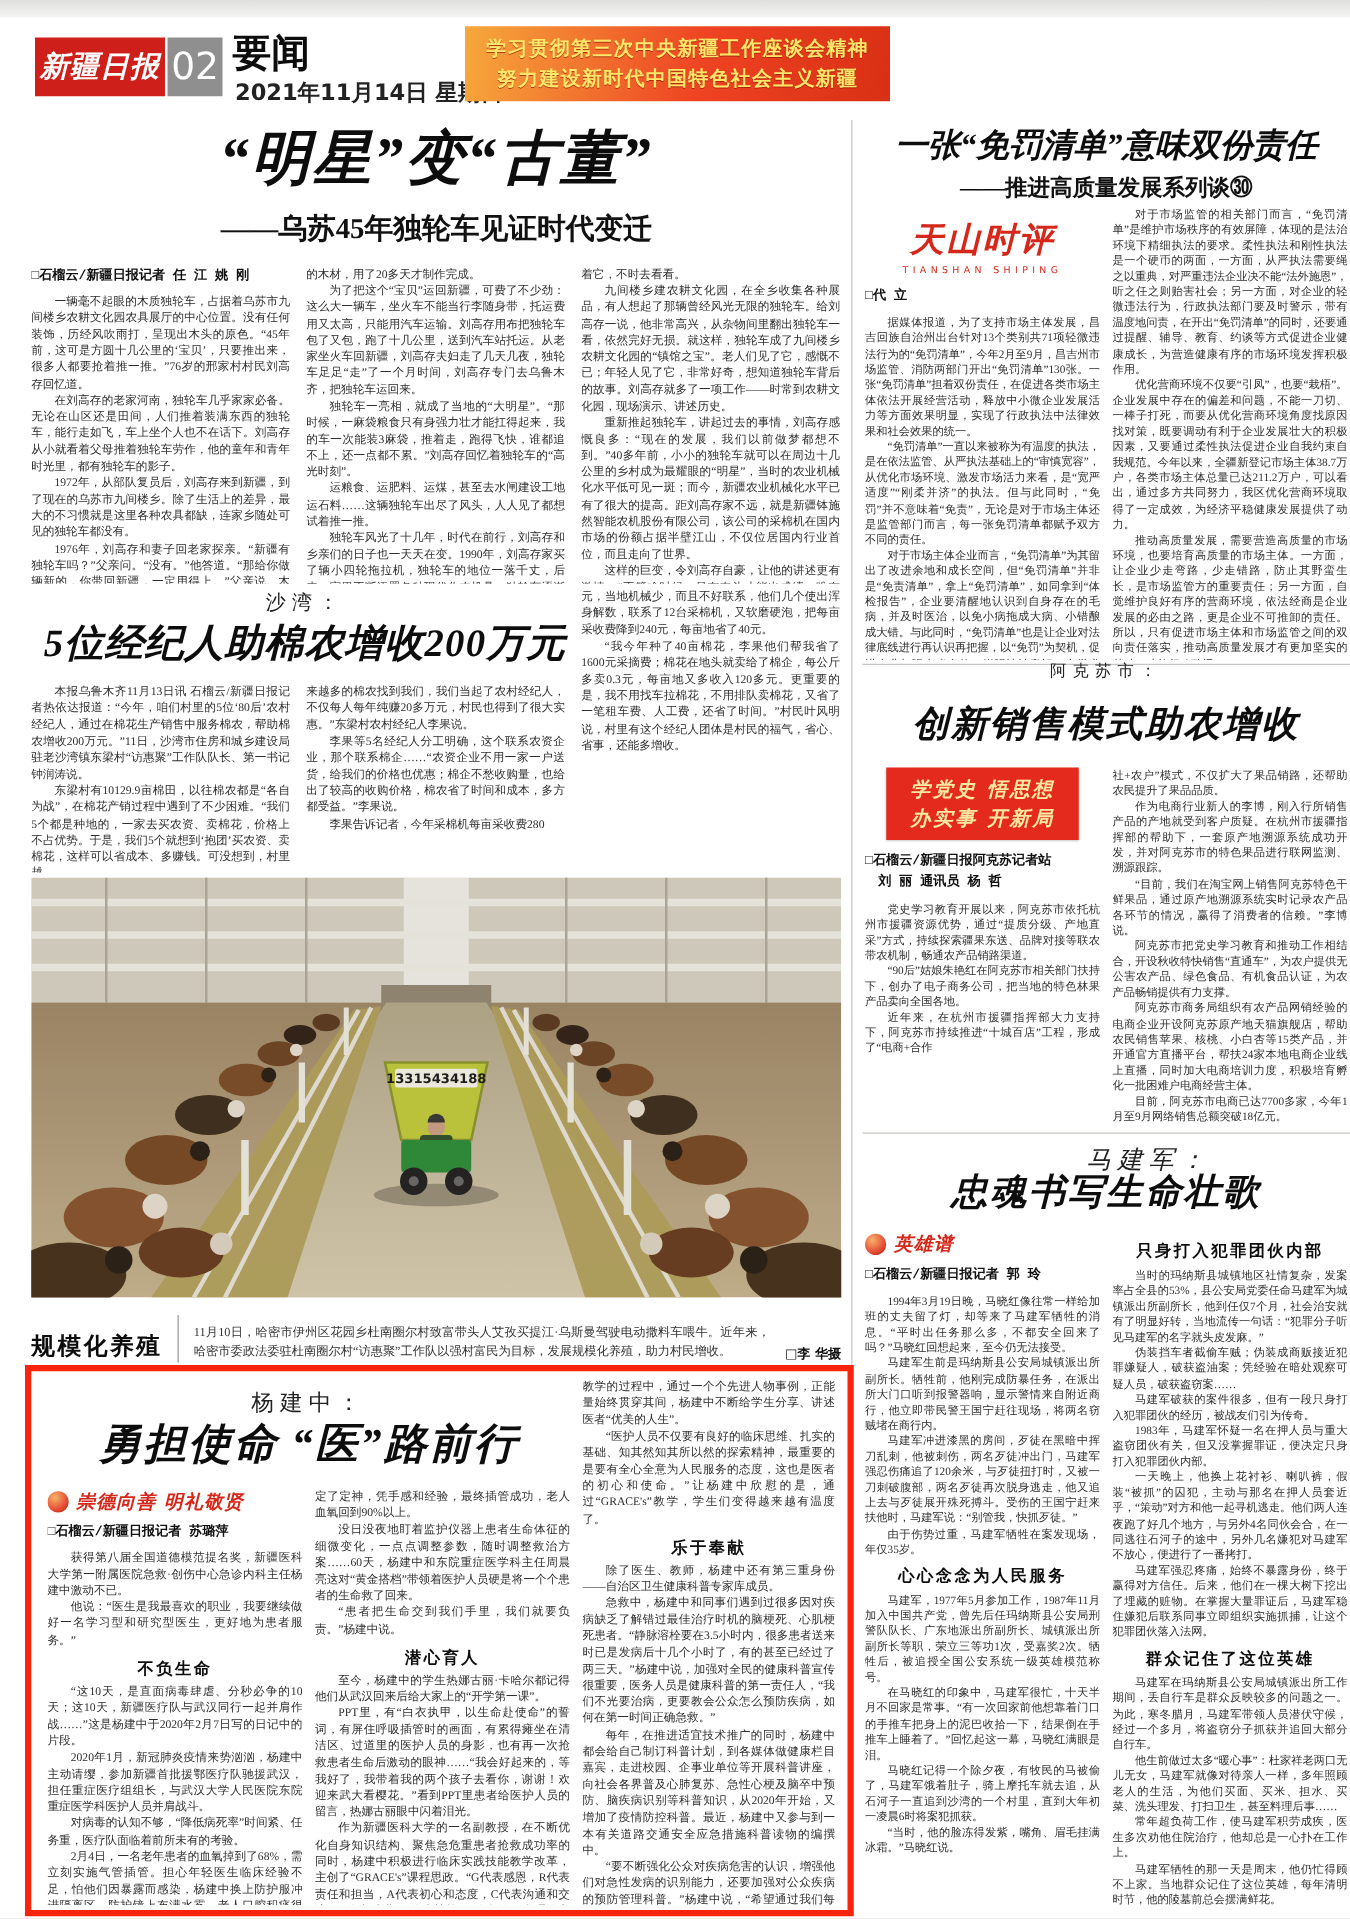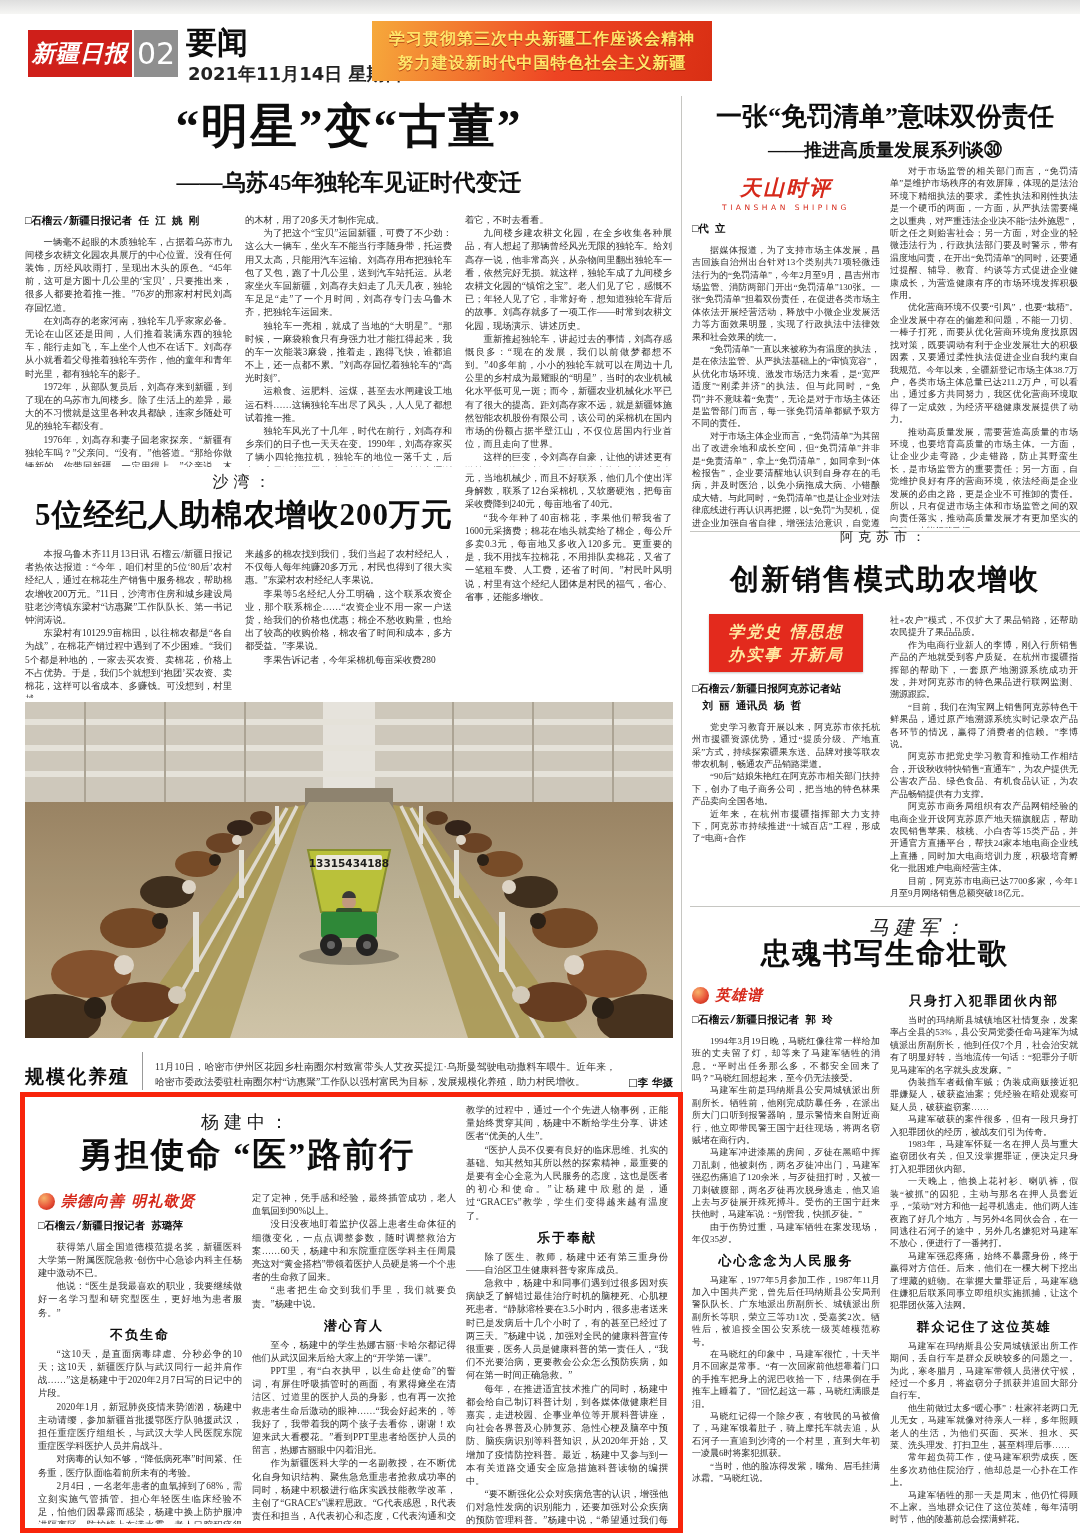--- a/index.html
+++ b/index.html
@@ -24,36 +24,36 @@
         color:#ffe76a;font-weight:900;font-size:16px;letter-spacing:1px;text-align:center;
         display:flex;flex-direction:column;justify-content:center;gap:3px;
         text-shadow:0 1px 0 rgba(140,20,0,.65);
         font-family:"DejaVu Sans","Liberation Sans",sans-serif;}
 
   
   .vrule{width:1px;background:#c6c6c2;}
   .hrule{height:1px;background:#c6c6c2;}
 
   
-  .title{text-align:center;font-weight:900;color:#0d0d0d;letter-spacing:2px;}
+  .title{text-align:center;font-weight:900;color:#0d0d0d;letter-spacing:2px;font-style:italic;}
   .kicker{text-align:center;font-weight:400;letter-spacing:5px;color:#222;}
   .subtitle{text-align:center;font-weight:700;color:#111;}
 
   
   .body p{margin:0;font-size:9.3px;line-height:1.42;text-align:justify;text-indent:2em;color:#2e2e2e;}
   .body p.cont{text-indent:0;}
   .body h4.subhead{margin:6px 0 4px;font-size:13px;font-weight:700;text-align:center;color:#0d0d0d;letter-spacing:2px;}
   .body.narrow p{font-size:9px;line-height:1.38;}
   .byline{font-family:Liberation Mono, monospace;font-weight:700;
           font-size:10.5px;color:#111;margin:0 0 7px 0;line-height:1.4;}
   .col{overflow:hidden;}
 
   
   .tianshan{width:150px;margin:2px auto 10px;text-align:center;}
-  .ts-main{font-size:21px;font-weight:900;font-style:italic;color:#d6281a;letter-spacing:2px;}
+  .ts-main{font-size:27px;font-weight:900;font-style:italic;color:#d6281a;letter-spacing:2px;}
   .ts-sub{font-size:7.5px;color:#d6281a;letter-spacing:3.5px;margin-top:1px;
           font-family:"DejaVu Sans",sans-serif;}
 
   
   .dangshi{width:150px;margin:2px auto 10px;background:#e32a1d;color:#ffe9a0;
            font-style:italic;font-weight:900;font-size:16px;line-height:1.45;text-align:center;
            padding:6px 2px;letter-spacing:2px;font-family:"DejaVu Sans",sans-serif;
            box-shadow:0 1px 2px rgba(0,0,0,.25);}
   .emblem{display:flex;align-items:center;gap:6px;margin:0 0 8px 0;}
   .emblem .dot{width:17px;height:17px;border-radius:50%;flex:0 0 auto;

